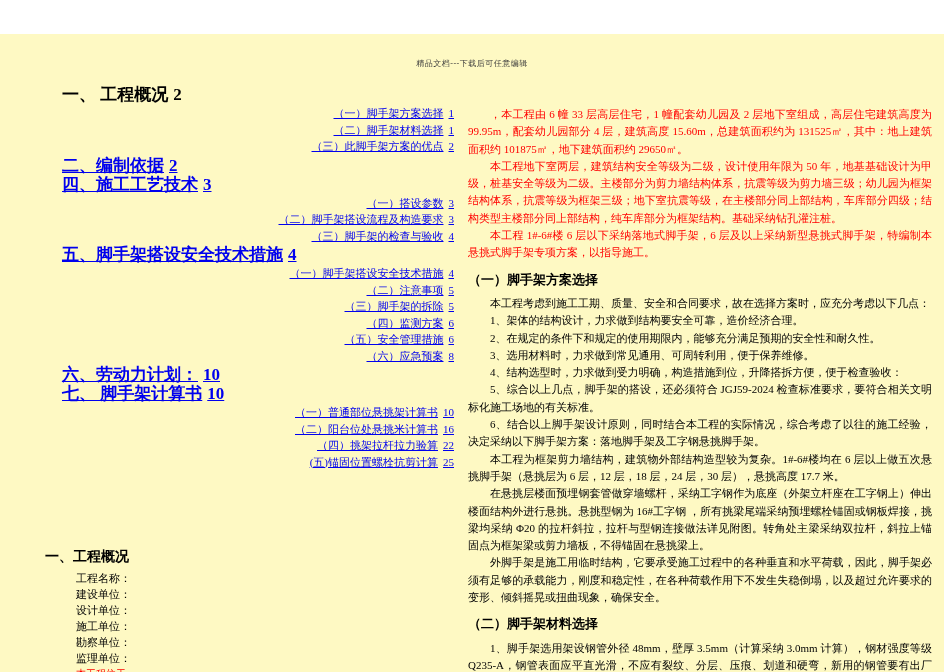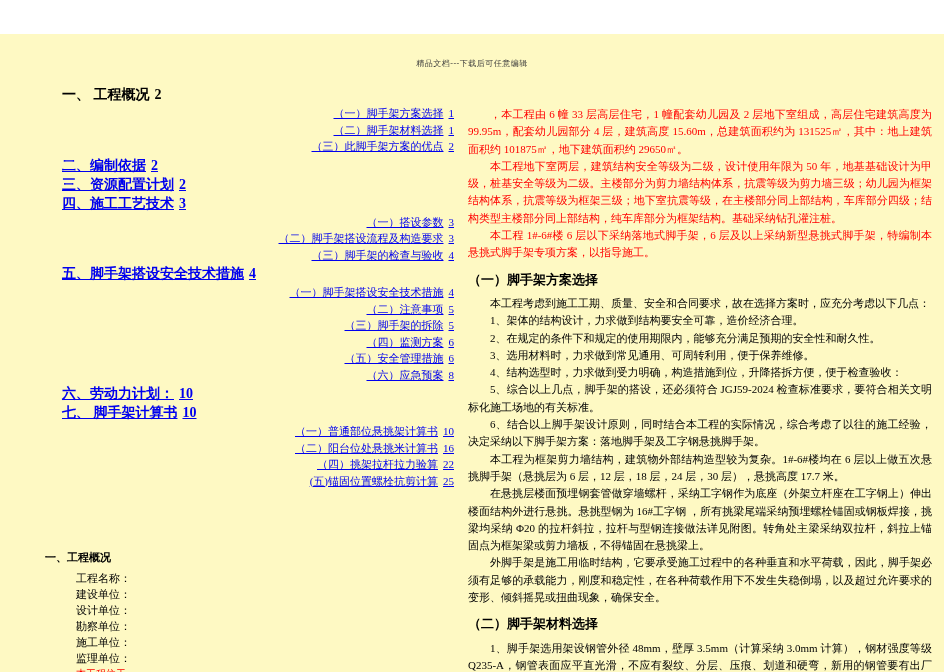--- a/index.html
+++ b/index.html
@@ -7,29 +7,29 @@
     position:relative;width:944px;height:672px;background:#fef9c3;overflow:hidden;
     font-family:"Liberation Serif","DejaVu Serif",serif;color:#000;margin-top:34px;
   }
   .watermark{
     position:absolute;top:24px;left:0;width:100%;text-align:center;
     font-size:8px;color:#3a3a3a;letter-spacing:.5px;
   }
   
   .toc{position:absolute;left:62px;top:50px;width:392px;}
   .toc-row{white-space:nowrap;cursor:pointer;}
-  .toc-l1{font-size:14px;font-weight:bold;line-height:17px;margin:2px 0;
+  .toc-l1{font-size:17px;font-weight:bold;line-height:17px;margin:2px 0;
           color:#0000EE;text-decoration:underline;}
   .toc-l1.plain{color:#000;text-decoration:none;cursor:default;}
   .toc-l2{font-size:11px;line-height:16.5px;margin-left:14px;
           color:#0000EE;text-decoration:underline;text-align:right;}
   .pg{margin-left:5px;}
   
   .info{position:absolute;left:45px;top:514px;width:360px;}
-  .info-title{font-size:11px;font-weight:bold;line-height:18px;margin-bottom:4px;}
+  .info-title{font-size:14px;font-weight:bold;line-height:18px;margin-bottom:4px;}
   .info-field{font-size:11px;line-height:16px;margin-left:31px;}
   .info-red{font-size:10px;line-height:16px;margin-left:31px;color:#FF0000;}
   
   .main{position:absolute;left:468px;top:72px;width:464px;
         font-size:11px;line-height:17.3px;text-align:justify;}
   .main p{margin:0;text-indent:2em;}
   .main p.red{color:#FF0000;}
   .main h3{font-size:13px;font-weight:bold;margin:9px 0 7px 0;text-align:left;}
 </style>
 </head>
@@ -38,21 +38,20 @@
 <div class="page">
 
   <div class="watermark">精品文档---下载后可任意编辑</div>
 
   <div class="toc">
     <div class="toc-row toc-l1 plain"><span>一、 工程概况</span><span class="pg">2</span></div>
     <div class="toc-row toc-l2"><span>（一）脚手架方案选择</span><span class="pg">1</span></div>
     <div class="toc-row toc-l2"><span>（二）脚手架材料选择</span><span class="pg">1</span></div>
     <div class="toc-row toc-l2"><span>（三）此脚手架方案的优点</span><span class="pg">2</span></div>
     <div class="toc-row toc-l1"><span>二、编制依据</span><span class="pg">2</span></div>
-    <div class="toc-row toc-l1"><span>三、资源配置计划</span><span class="pg">2</span></div>
     <div class="toc-row toc-l1"><span>四、施工工艺技术</span><span class="pg">3</span></div>
     <div class="toc-row toc-l2"><span>（一）搭设参数</span><span class="pg">3</span></div>
     <div class="toc-row toc-l2"><span>（二）脚手架搭设流程及构造要求</span><span class="pg">3</span></div>
     <div class="toc-row toc-l2"><span>（三）脚手架的检查与验收</span><span class="pg">4</span></div>
     <div class="toc-row toc-l1"><span>五、脚手架搭设安全技术措施</span><span class="pg">4</span></div>
     <div class="toc-row toc-l2"><span>（一）脚手架搭设安全技术措施</span><span class="pg">4</span></div>
     <div class="toc-row toc-l2"><span>（二）注意事项</span><span class="pg">5</span></div>
     <div class="toc-row toc-l2"><span>（三）脚手架的拆除</span><span class="pg">5</span></div>
     <div class="toc-row toc-l2"><span>（四）监测方案</span><span class="pg">6</span></div>
     <div class="toc-row toc-l2"><span>（五）安全管理措施</span><span class="pg">6</span></div>
@@ -63,22 +62,22 @@
     <div class="toc-row toc-l2"><span>（二）阳台位处悬挑米计算书</span><span class="pg">16</span></div>
     <div class="toc-row toc-l2"><span>（四）挑架拉杆拉力验算</span><span class="pg">22</span></div>
     <div class="toc-row toc-l2"><span>(五)锚固位置螺栓抗剪计算</span><span class="pg">25</span></div>
   </div>
 
   <div class="info">
     <div class="info-title">一、工程概况</div>
     <div class="info-field">工程名称：</div>
     <div class="info-field">建设单位：</div>
     <div class="info-field">设计单位：</div>
+    <div class="info-field">施工单位：</div>
     <div class="info-field">勘察单位：</div>
-    <div class="info-field">施工单位：</div>
     <div class="info-field">监理单位：</div>
     <div class="info-red">本工程位于</div>
   </div>
 
   <div class="main">
     <p class="red">，本工程由 6 幢 33 层高层住宅，1 幢配套幼儿园及 2 层地下室组成，高层住宅建筑高度为 99.95m，配套幼儿园部分 4 层，建筑高度 15.60m，总建筑面积约为 131525㎡，其中：地上建筑面积约 101875㎡，地下建筑面积约 29650㎡。</p>
     <p class="red">本工程地下室两层，建筑结构安全等级为二级，设计使用年限为 50 年，地基基础设计为甲级，桩基安全等级为二级。主楼部分为剪力墙结构体系，抗震等级为剪力墙三级；幼儿园为框架结构体系，抗震等级为框架三级；地下室抗震等级，在主楼部分同上部结构，车库部分四级；结构类型主楼部分同上部结构，纯车库部分为框架结构。基础采纳钻孔灌注桩。</p>
     <p class="red">本工程 1#-6#楼 6 层以下采纳落地式脚手架，6 层及以上采纳新型悬挑式脚手架，特编制本悬挑式脚手架专项方案，以指导施工。</p>
 
     <h3>（一）脚手架方案选择</h3>

